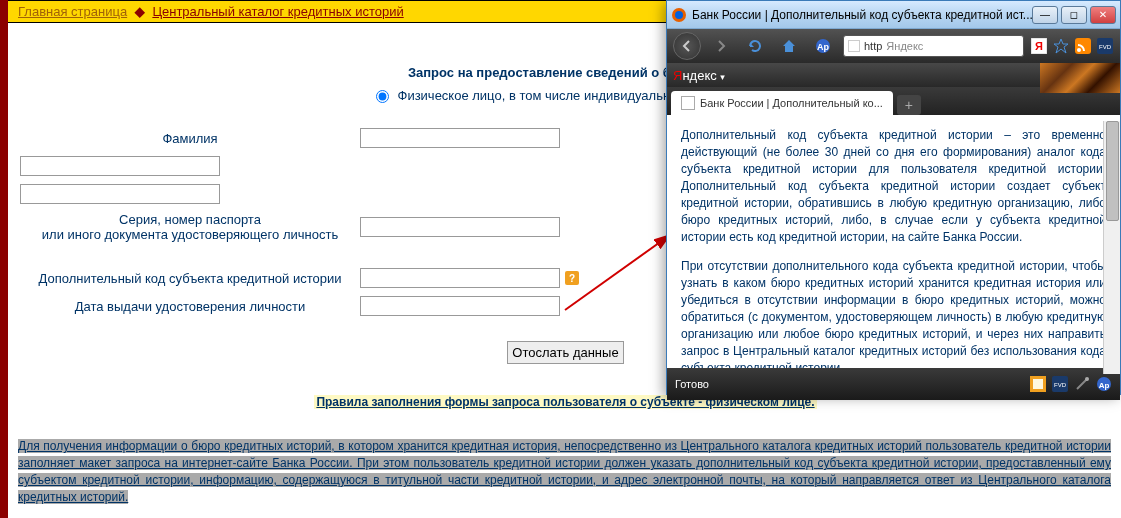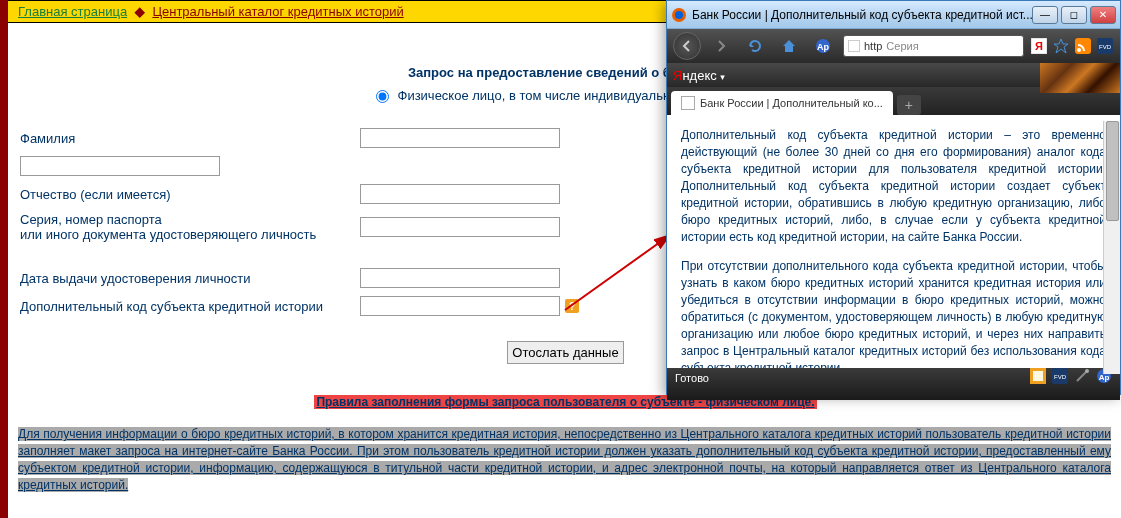--- a/index.html
+++ b/index.html
@@ -1,35 +1,35 @@
 <!DOCTYPE html>
 <html><head>
 <meta charset="utf-8">
 <style>
 *{margin:0;padding:0;box-sizing:border-box;}
 body{font-family:Arial,sans-serif;font-size:13px;background:#fff;width:1121px;height:518px;position:relative;overflow:hidden;}
 .red-bar-left{position:absolute;left:0;top:0;width:8px;height:100%;background:#8b0000;}
 .breadcrumb{position:absolute;left:8px;top:0;right:0;height:23px;background:#ffd700;border-top:1px solid #000;border-bottom:1px solid #000;padding:3px 10px;font-size:13px;}
-.breadcrumb a{color:#15803d;}
+.breadcrumb a{color:#a16207;}
 .breadcrumb .sep{color:#8b0000;font-weight:bold;margin:0 4px;}
 .breadcrumb .current{color:#8b0000;}
 .form-area{position:absolute;left:20px;top:65px;right:10px;}
 .form-title{text-align:center;font-weight:bold;color:#003366;font-size:13px;margin-bottom:8px;}
 .radio-row{text-align:center;margin-bottom:25px;}
 .radio-row label{color:#003366;font-size:13px;}
 .radio-row input{vertical-align:middle;margin-right:5px;}
 .form-row{display:flex;align-items:center;margin-bottom:8px;}
-.form-row .label{width:340px;color:#003366;font-size:13px;}
+.form-row .label{width:340px;color:#003366;font-size:13px;text-align:center;}
 .form-row input[type=text]{width:200px;height:20px;border:1px solid #999;padding:1px 3px;font-size:12px;}
 .form-row .help{margin-left:5px;width:14px;height:14px;background:#f0a020;color:#fff;font-size:10px;font-weight:bold;display:inline-flex;align-items:center;justify-content:center;border-radius:2px;cursor:pointer;}
 .submit-row{text-align:center;margin-top:25px;}
 .submit-row button{padding:3px 4px;font-size:13px;background:#eee;border:1px solid #999;cursor:pointer;}
 .rules-link{text-align:center;margin-top:30px;}
-.rules-link a{color:#003366;background:#ef4444;font-weight:bold;text-decoration:underline;font-size:12px;padding:0 2px;}
-.footer-text{position:absolute;left:8px;right:0;bottom:16px;color:#003366;font-size:12px;text-align:justify;padding:4px 10px 8px 10px;line-height:17px;}
+.rules-link a{color:#003366;background:#fef9c3;font-weight:bold;text-decoration:underline;font-size:12px;padding:0 2px;}
+.footer-text{position:absolute;left:8px;right:0;bottom:4px;color:#003366;font-size:12px;text-align:justify;padding:4px 10px 8px 10px;line-height:17px;}
 .footer-text span{background:#aaa;color:#003366;text-decoration:underline;}
 .arrow{position:absolute;z-index:5;}
 .browser{position:absolute;right:0;top:0;width:455px;height:395px;border:1px solid #3a7ab8;background:#fff;box-shadow:-3px 3px 12px rgba(0,0,0,.35);z-index:10;}
 .titlebar{height:28px;background:linear-gradient(to bottom,#d6eaff 0%,#b8d6f2 50%,#a3c8ea 100%);display:flex;align-items:center;padding:0 4px;border-bottom:1px solid #7ea9d1;}
 .titlebar .ff{width:16px;height:16px;margin-right:5px;}
 .titlebar .title{flex:1;color:#000;font-size:12px;white-space:nowrap;overflow:hidden;}
 .titlebar .winbtns{display:flex;gap:3px;}
 .titlebar .winbtn{width:26px;height:18px;border:1px solid #5a7a9a;border-radius:3px;background:linear-gradient(to bottom,#e8f0f8,#c0d4e8);font-size:10px;display:flex;align-items:center;justify-content:center;cursor:pointer;}
 .titlebar .winbtn.close{background:linear-gradient(to bottom,#f08080,#d04040);color:#fff;}
 .navbar{height:34px;background:linear-gradient(to bottom,#525252 0%,#2a2a2a 100%);display:flex;align-items:center;padding:0 6px;gap:6px;}
@@ -43,21 +43,21 @@
 .bookbar{height:24px;background:linear-gradient(to bottom,#484848,#282828);display:flex;align-items:center;padding:0 6px;position:relative;}
 .yandex-logo{color:#fff;font-size:13px;font-family:Arial;}
 .yandex-logo .y{color:#e00;}
 .tiger{position:absolute;right:0;top:0;height:30px;width:80px;background:linear-gradient(135deg,#cc7722 0%,#663311 30%,#cc7722 50%,#331100 70%,#cc7722 100%);}
 .tabbar{height:28px;background:linear-gradient(to bottom,#3a3a3a,#222);display:flex;align-items:flex-end;padding:0 4px;}
 .tab{height:24px;background:#fff;border-radius:4px 4px 0 0;padding:4px 10px;display:flex;align-items:center;font-size:11px;color:#333;max-width:230px;}
 .tab .page-icon{width:14px;height:14px;margin-right:5px;border:1px solid #aaa;background:#fff;}
 .newtab{width:24px;height:20px;background:#444;margin-left:4px;border-radius:3px;color:#aaa;display:flex;align-items:center;justify-content:center;font-size:14px;cursor:pointer;}
 .content{height:253px;overflow-y:auto;padding:12px 14px;color:#003366;font-size:12px;line-height:17px;text-align:justify;}
 .content p{margin-bottom:12px;}
-.statusbar{height:22px;background:linear-gradient(to bottom,#3a3a3a,#1a1a1a);display:flex;align-items:flex-end;padding:16px 8px;color:#fff;font-size:11px;gap:12px;}
+.statusbar{height:22px;background:linear-gradient(to bottom,#3a3a3a,#1a1a1a);display:flex;align-items:center;padding:16px 8px;color:#fff;font-size:11px;gap:12px;}
 .statusbar .status{flex:1;}
 .statusbar .sicons{display:flex;gap:6px;}
 .statusbar .sicon{width:16px;height:16px;}
 .scrollbar{position:absolute;right:0;top:120px;width:17px;height:253px;background:#f0f0f0;border-left:1px solid #ccc;}
 .scrollthumb{position:absolute;top:0;left:2px;width:13px;height:100px;background:#c0c0c0;border:1px solid #999;border-radius:2px;}
 </style>
 </head>
 <body>
 
 <div class="red-bar-left"></div>
@@ -78,37 +78,36 @@
   </div>
 
   <div class="form-row">
     <div class="label">Фамилия</div>
     <input type="text" style="">
   </div>
   <div class="form-row">
     <input type="text" style="">
   </div>
   <div class="form-row">
-    <div class="label">Отчество (если имеется)</div>
     <input type="text" style="">
   </div>
   <div class="form-row">
     <div class="label" style="white-space:pre-line">Серия, номер паспорта
 или иного документа удостоверяющего личность</div>
     <input type="text" style="">
   </div>
   <div style="height:18px"></div>
   <div class="form-row">
+    <div class="label">Дополнительный код субъекта кредитной истории</div>
+    <input type="text" style="">
+    <span class="help">?</span>
+  </div>
+  <div class="form-row">
     <div class="label">Дата выдачи удостоверения личности</div>
     <input type="text" style="">
-  </div>
-  <div class="form-row">
-    <div class="label">Дополнительный код субъекта кредитной истории</div>
-    <input type="text" style="">
-    <span class="help">?</span>
   </div>
 
   <div class="submit-row">
     <button>Отослать данные</button>
   </div>
 
   <div class="rules-link">
     <a href="#">Правила заполнения формы запроса пользователя о субъекте - физическом лице.</a>
   </div>
 </div>
@@ -163,21 +162,21 @@
       </div>
     <div class="navbtn">
         <svg viewBox="0 0 16 16">
           <circle cx="8" cy="8" r="7" fill="#3366cc"></circle>
           <text x="8" y="12" font-size="9" fill="#fff" text-anchor="middle" font-weight="bold">Ap</text>
         </svg>
       </div>
     <div class="urlbox">
       <span style="width:12px;height:12px;border:1px solid #ccc;margin-right:4px;"></span>
       <span>http</span>
-      <span class="yandex">Серия</span>
+      <span class="yandex">Яндекс</span>
     </div>
     <div class="navicons">
       <div class="navicon">
           <svg viewBox="0 0 16 16">
             <rect width="16" height="16" fill="#fff" stroke="#ccc"></rect>
             <text x="8" y="12" font-size="11" fill="#e00" text-anchor="middle" font-weight="bold">Я</text>
           </svg>
         </div>
       <div class="navicon">
           <svg viewBox="0 0 16 16">

